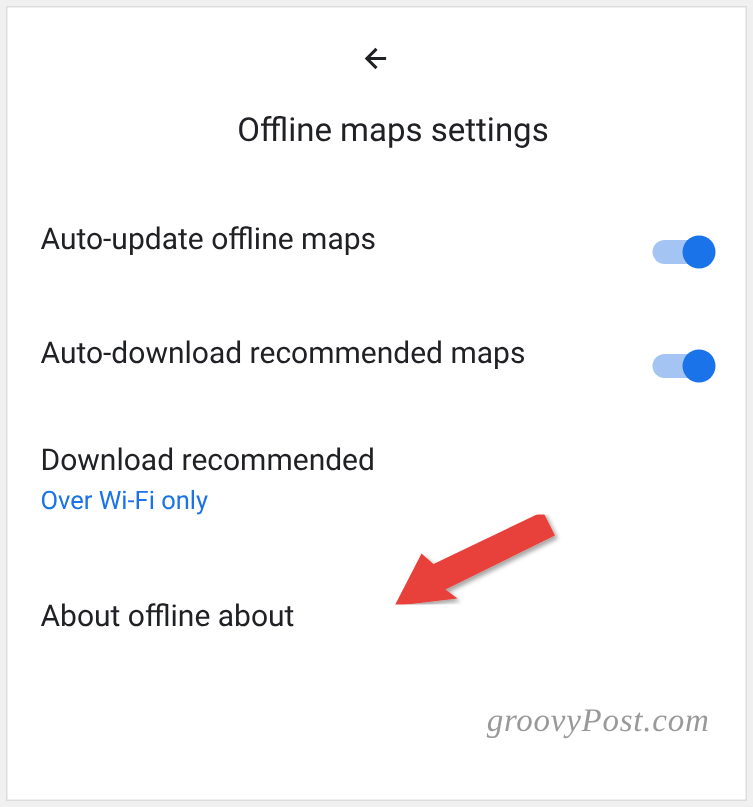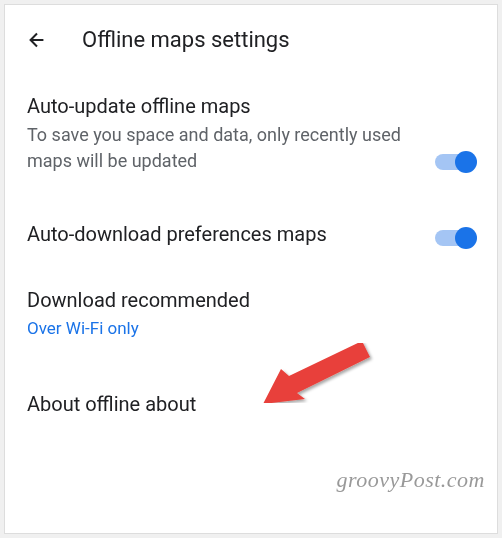--- a/index.html
+++ b/index.html
@@ -21,21 +21,22 @@
       width: 494px;
       height: 530px;
       border: 1px solid #ddd;
       position: relative;
       overflow: hidden;
     }
     .header {
       display: flex;
       align-items: center;
       padding: 22px 20px;
-      gap: 11px;
+      gap: 24px;
+      flex-direction: column;
     }
     .back-icon {
       width: 24px;
       height: 24px;
       display: flex;
       align-items: center;
       justify-content: center;
       cursor: pointer;
     }
     .back-icon svg {
@@ -49,21 +50,21 @@
       flex: 1;
       text-align: left;
       margin-left: 22px;
     }
     .section {
       padding: 18px 22px;
       position: relative;
     }
     .section-with-toggle {
       display: flex;
-      align-items: flex-end;
+      align-items: center;
       gap: 20px;
     }
     .section-text {
       flex: 1;
     }
     .section-title {
       font-size: 20px;
       color: #202124;
       font-weight: 400;
       line-height: 28px;
@@ -113,21 +114,21 @@
       position: absolute;
       top: 338px;
       left: 240px;
       width: 130px;
       height: 60px;
       pointer-events: none;
     }
     .watermark {
       position: absolute;
       bottom: 40px;
-      right: 12px;
+      right: 24px;
       font-family: Georgia, serif;
       font-size: 22px;
       color: #999;
       font-style: italic;
       letter-spacing: 0.5px;
       pointer-events: none;
     }
   </style>
 </head>
 <body>
@@ -139,31 +140,30 @@
       <svg viewBox="0 0 24 24" fill="none" stroke="#202124" stroke-width="2.2">
         <path d="M19 12H5M12 5l-7 7 7 7"></path>
       </svg>
     </div>
     <div class="page-title">Offline maps settings</div>
   </div>
 
   <div class="section section-with-toggle">
     <div class="section-text">
       <div class="section-title">Auto-update offline maps</div>
-      <div class="section-desc">To save you space and data, only recently used maps will be updated</div>
     </div>
     <div class="toggle">
       <div class="toggle-track"></div>
       <div class="toggle-thumb"></div>
     </div>
   </div>
 
   <div class="section section-with-toggle">
     <div class="section-text">
-      <div class="section-title">Auto-download preferences maps</div>
+      <div class="section-title">Auto-download recommended maps</div>
     </div>
     <div class="toggle">
       <div class="toggle-track"></div>
       <div class="toggle-thumb"></div>
     </div>
   </div>
 
   <div class="section">
     <div class="section-title">Download recommended</div>
     <div class="section-link">Over Wi-Fi only</div>

